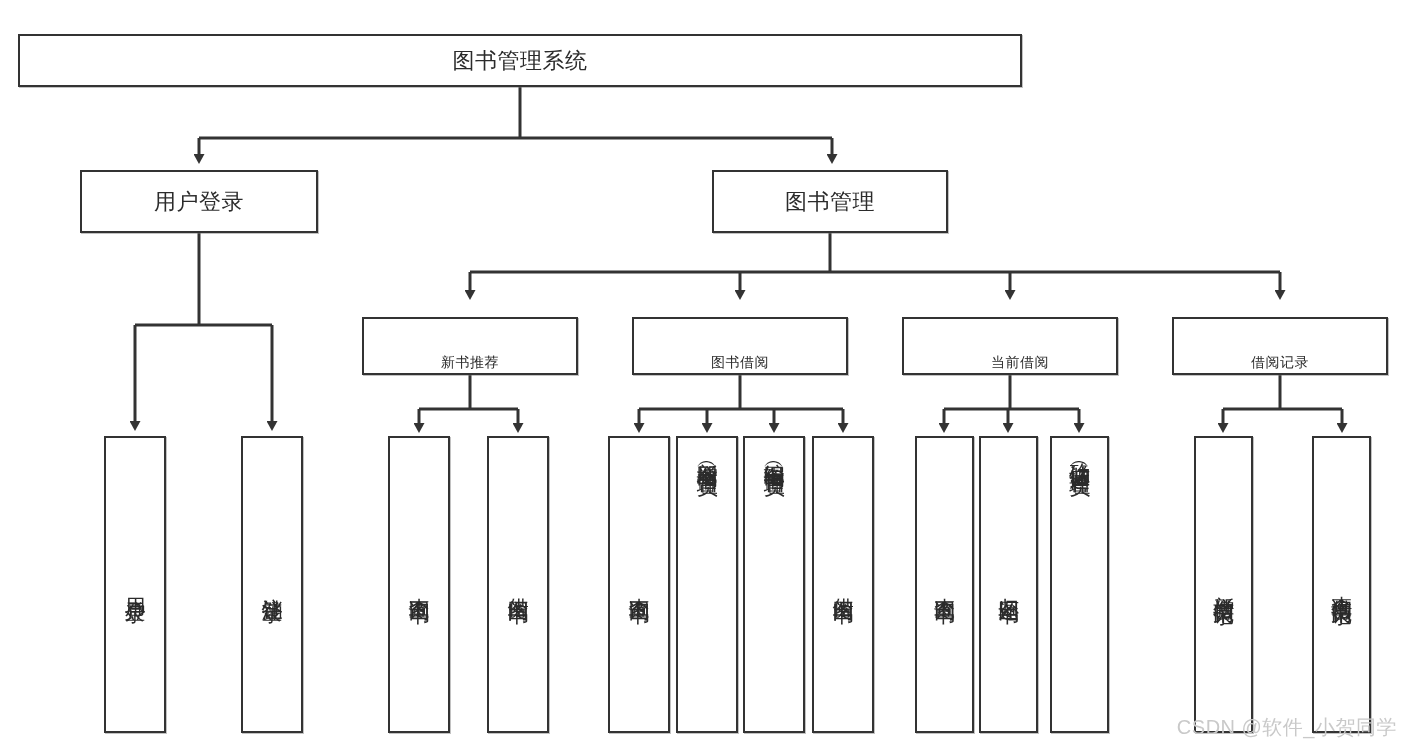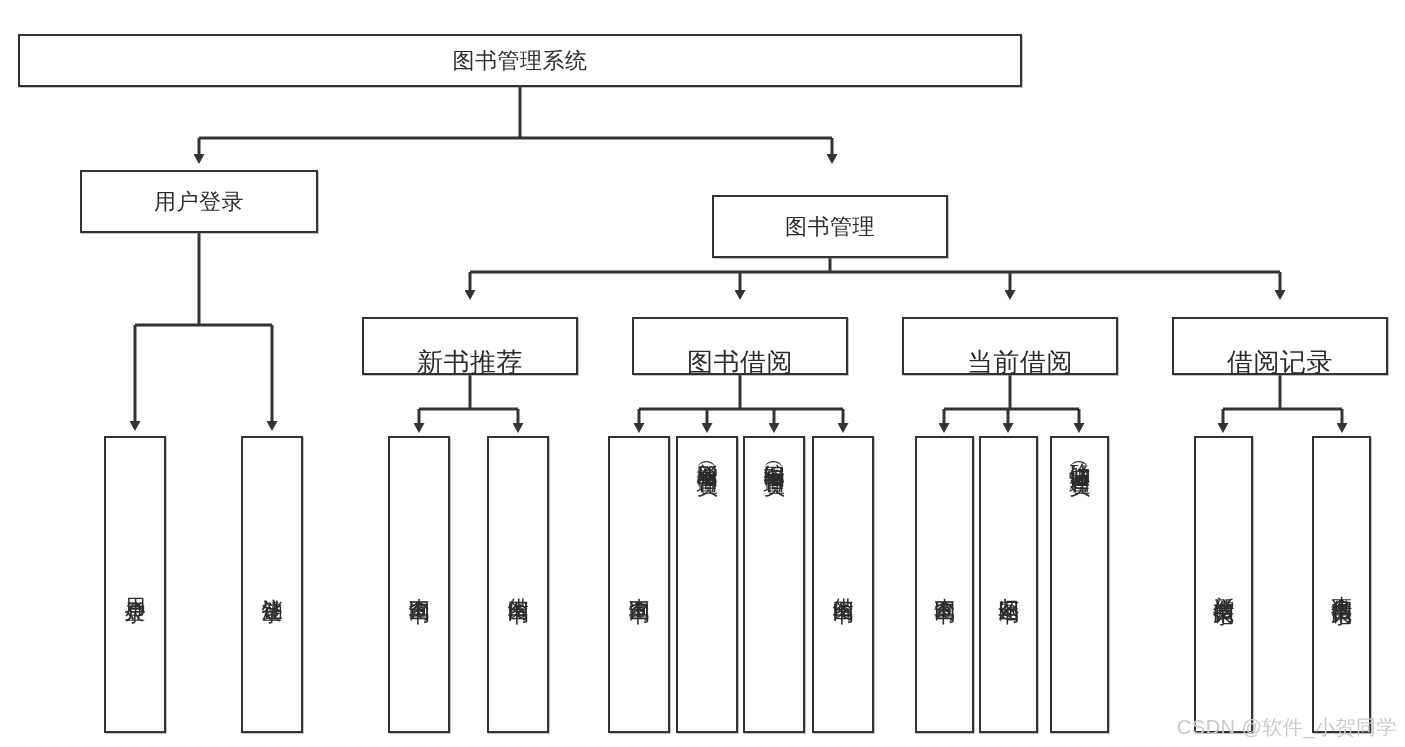--- a/index.html
+++ b/index.html
@@ -37,21 +37,21 @@
   .node-label {
     color: #2b2b2b;
     font-size: 21px;
     line-height: 1.18;
     letter-spacing: 0.5px;
     white-space: nowrap;
     text-align: center;
   }
   .node-box.level-1 .node-label { font-size: 22px; }
   .node-box.level-2 .node-label { font-size: 22px; }
-  .node-box.level-3 .node-label { font-size: 26px; margin-top: 32px; }
+  .node-box.level-3 .node-label { font-size: 14px; margin-top: 32px; }
   .node-box.leaf {
     align-items: flex-start;
     padding-top: 8px;
   }
   .node-box.leaf .node-label {
     writing-mode: vertical-rl;
     text-orientation: upright;
     font-size: 21px;
     line-height: 1.08;
     letter-spacing: 2px;
@@ -128,21 +128,21 @@
     </g>
   </svg>
 
   <div class="node-box level-1" style="left:18px; top:14px; width:1004px; height:53px;margin-top:20px;">
     <span class="node-label">图书管理系统</span>
   </div>
 
   <div class="node-box level-2" style="left:80px; top:170px; width:238px; height:63px;">
     <span class="node-label">用户登录</span>
   </div>
-  <div class="node-box level-2" style="left:712px; top:170px; width:236px; height:63px;margin-top:25px;">
+  <div class="node-box level-2" style="left:712px; top:170px; width:236px; height:63px;">
     <span class="node-label">图书管理</span>
   </div>
 
   <div class="node-box level-3" style="left:362px; top:317px; width:216px; height:58px;">
     <span class="node-label">新书推荐</span>
   </div>
   <div class="node-box level-3" style="left:632px; top:317px; width:216px; height:58px;">
     <span class="node-label">图书借阅</span>
   </div>
   <div class="node-box level-3" style="left:902px; top:317px; width:216px; height:58px;padding-left:20px;">

